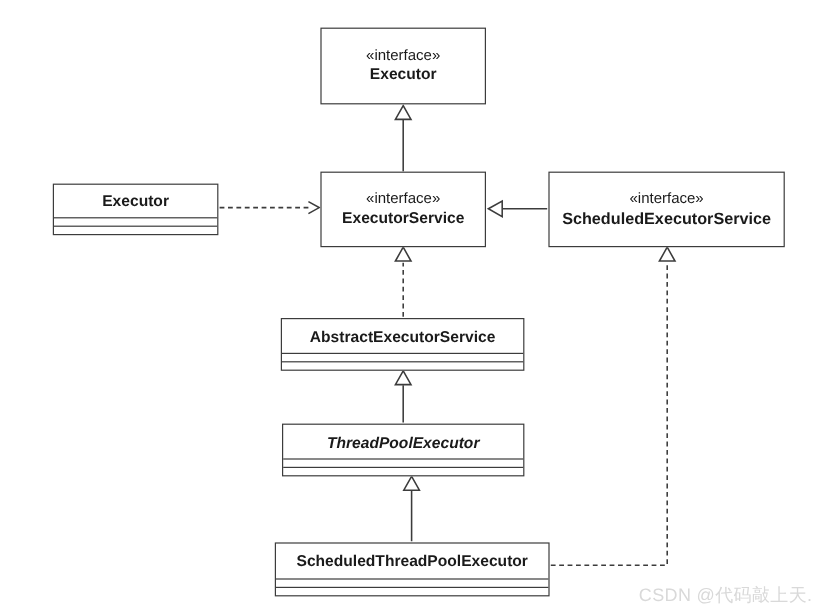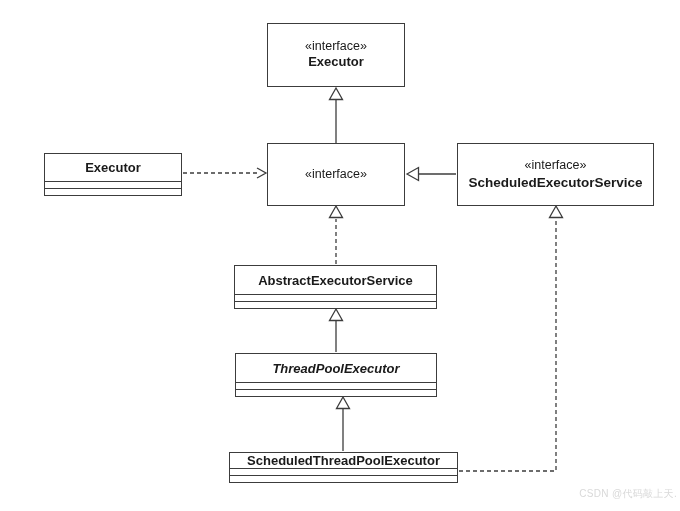--- a/index.html
+++ b/index.html
@@ -39,21 +39,21 @@
     font-size: 13px;
     font-weight: bold;
     white-space: nowrap;
   }
   .compartment { height: 6px; border-top: 1px solid #3c3c3c; }
 
   .watermark {
     position: absolute;
     right: 3px;
     top: 487px;
-    font-size: 10px;
+    font-size: 15px;
     color: #d9d9d9;
     letter-spacing: 0.3px;
   }
 </style>
 </head>
 <body>
 
 <div class="diagram">
 
   <svg class="wires" width="680" height="511" viewBox="0 0 680 511">
@@ -100,40 +100,41 @@
   </div>
 
   <div class="node cls" style="left:44px; top:153px; width:138px; height:43px;">
     <div class="name-row">Executor</div>
     <div class="compartment"></div>
     <div class="compartment"></div>
   </div>
 
   <div class="node iface" style="left:267px; top:143px; width:138px; height:63px;">
     <div class="stereo">«interface»</div>
+    <div class="cname">ExecutorService</div>
   </div>
 
   <div class="node iface" style="left:457px; top:143px; width:197px; height:63px;">
     <div class="stereo">«interface»</div>
     <div class="cname regular">ScheduledExecutorService</div>
   </div>
 
   <div class="node cls" style="left:234px; top:265px; width:203px; height:44px;">
     <div class="name-row">AbstractExecutorService</div>
     <div class="compartment"></div>
     <div class="compartment"></div>
   </div>
 
   <div class="node cls" style="left:235px; top:353px; width:202px; height:44px;font-style:italic;">
     <div class="name-row">ThreadPoolExecutor</div>
     <div class="compartment"></div>
     <div class="compartment"></div>
   </div>
 
-  <div class="node cls" style="left:229px; top:452px; width:229px; height:31px;">
+  <div class="node cls" style="left:229px; top:452px; width:229px; height:45px;">
     <div class="name-row">ScheduledThreadPoolExecutor</div>
     <div class="compartment"></div>
     <div class="compartment"></div>
   </div>
 
   <div class="watermark">CSDN @代码敲上天.</div>
 
 </div>
 
 </body></html>

